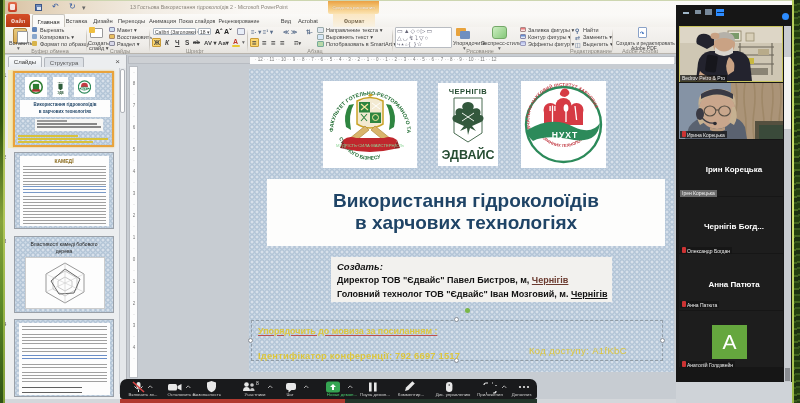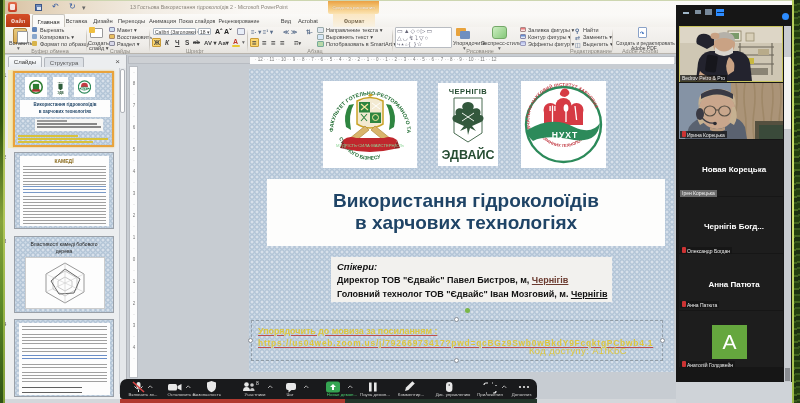--- a/index.html
+++ b/index.html
@@ -298,32 +298,32 @@
       <path d="M42 28 v11" stroke="#fff" stroke-width="1.3"></path>
     <path d="M51 23 l1.6 14" stroke="#fff" stroke-width="1.3"></path>
     <path d="M3 47 Q28 32 50 44 Q68 52 76 40 Q74 60 50 57 Q22 51 9 58 Q2 52 3 47 Z" fill="#2c8a5a"></path>
     <text x="41" y="55" font-size="8.6" font-weight="bold" text-anchor="middle" fill="#fff" letter-spacing="1">НУХТ</text>
   </svg>
 
   <div class="abs" style="left:267px;top:179px;width:398px;height:67px;background:#fdfdfc;"></div>
   <div class="abs" style="left:267px;top:190px;width:398px;text-align:center;font-size:19px;font-weight:bold;color:#1f4466;line-height:22px;">Використання гідроколоїдів<br>в харчових технологіях</div>
 
   <div class="abs" style="left:331px;top:257px;width:281px;height:45px;background:#f2f1ee;"></div>
-  <div class="abs" style="left:337px;top:261px;font-size:9.5px;font-weight:bold;font-style:italic;color:#111;">Спікери:</div>
+  <div class="abs" style="left:337px;top:261px;font-size:9.5px;font-weight:bold;font-style:italic;color:#111;">Создать:</div>
   <div class="abs" style="left:337px;top:275px;font-size:9px;font-weight:bold;color:#111;white-space:nowrap;">Директор ТОВ  "Єдвайс" Павел Бистров, м, <span style="color:#6b3a2e;text-decoration:underline;">Чернігів</span></div>
   <div class="abs" style="left:337px;top:289px;font-size:9px;font-weight:bold;color:#111;white-space:nowrap;">Головний технолог ТОВ "Єдвайс" Іван Мозговий, м. <span style="text-decoration:underline;">Чернігів</span></div>
   <div class="abs" style="left:465px;top:308px;width:5px;height:5px;background:#7ab648;border-radius:50%;"></div>
   <div class="abs" style="left:251px;top:320px;width:412px;height:41px;border:1px dashed rgba(130,140,150,0.75);"></div>
   <div class="abs" style="left:248px;top:338px;width:5px;height:5px;background:#fff;border:1px solid #8a9099;border-radius:50%;"></div>
   <div class="abs" style="left:660px;top:338px;width:5px;height:5px;background:#fff;border:1px solid #8a9099;border-radius:50%;"></div>
   <div class="abs" style="left:454px;top:317px;width:5px;height:5px;background:#fff;border:1px solid #8a9099;border-radius:50%;"></div>
   <div class="abs" style="left:454px;top:358px;width:5px;height:5px;background:#fff;border:1px solid #8a9099;border-radius:50%;"></div>
 
   <div class="abs" style="left:258px;top:326px;font-size:8.9px;font-weight:bold;color:#ddc63e;text-decoration:underline;text-decoration-color:#c0504d;white-space:nowrap;">Упорядочить до мовиза за посиланням :</div>
-  <div class="abs" style="left:258px;top:338px;width:412px;font-size:8.4px;font-weight:bold;color:#ddc63e;text-decoration:underline;text-decoration-color:#c0504d;white-space:nowrap;letter-spacing:0.8px;">https://us04web.zoom.us/j/79266973417?pwd=qcBGz9Swb0wBkdY9FcqktgPCbwb4.1</div>
+  <div class="abs" style="left:258px;top:349.5px;font-size:9.4px;letter-spacing:0.2px;font-weight:bold;color:#ddc63e;white-space:nowrap;">Ідентифікатор конференції: 792 6697 1517</div>
   <div class="abs" style="left:529px;top:345px;font-size:9.4px;letter-spacing:0.4px;font-weight:normal;color:#ddc63e;white-space:nowrap;">Код доступу: A1fKbC</div>
 
   <div class="abs" id="zpanel"></div>
 
   <div class="abs" style="left:683px;top:12px;width:6px;height:2px;background:#9fb6c8;"></div>
   <div class="abs" style="left:695px;top:10px;width:6px;height:4px;background:#7e8f9e;"></div>
   <div class="abs" style="left:705px;top:9px;width:7px;height:6px;background:#77889a;"></div>
   <div class="abs" style="left:716px;top:9px;width:8px;height:7px;background:#2d8cff;"></div>
   <div class="abs" style="left:717px;top:12px;width:7px;height:1px;background:#0a2a50;"></div>
   <div class="abs" style="left:782px;top:13px;width:7px;height:7px;background:#2d8cff;border-radius:50%;"></div>
@@ -371,21 +371,21 @@
       <ellipse cx="45.5" cy="28" rx="5.8" ry="5" fill="none" stroke="#554e44" stroke-width="1.1"></ellipse>
       <line x1="37" y1="27" x2="40" y2="27" stroke="#554e44" stroke-width="1.1"></line>
       <path d="M23 35 Q29 41 35 40" stroke="#3a3a44" stroke-width="1.4" fill="none"></path>
       <circle cx="36" cy="40.5" r="1.8" fill="#2a2a32"></circle>
       <path d="M31 44 Q38 48 46 44 L46 47 Q38 51 31 47 Z" fill="#b89b80"></path>
     </svg>
   </div>
   <div class="zlabel" style="left:680px;top:131px;height:7px;"><span class="redmic"></span>Ирина Корецька</div>
 
   <div class="ztile" style="top:140px;"></div>
-  <div class="zname" style="left:676px;top:165px;width:116px;">Новая  Корецька</div>
+  <div class="zname" style="left:676px;top:165px;width:116px;">Ірин  Корецька</div>
   <div class="zlabel" style="left:680px;top:190px;height:7px;background:#6a6a6a;">Ірен  Корецька</div>
   <div class="ztile" style="top:197px;"></div>
   <div class="zname" style="left:676px;top:222px;width:116px;">Чернігів  Богд...</div>
   <div class="zlabel" style="left:680px;top:247px;height:7px;"><span class="redmic"></span>Олександр Богдан</div>
   <div class="ztile" style="top:254px;"></div>
   <div class="zname" style="left:676px;top:280px;width:116px;">Анна Патюта</div>
   <div class="zlabel" style="left:680px;top:301px;height:7px;"><span class="redmic"></span>Анна Патюта</div>
   <div class="ztile" style="top:311px;"></div>
   <div class="abs" style="left:712px;top:325px;width:35px;height:34px;background:#65a73e;color:#fff;font-size:21px;text-align:center;line-height:34px;">A</div>
   <div class="zlabel" style="left:680px;top:361px;height:7px;"><span class="redmic"></span>Анатолій Голдзвейн</div>

